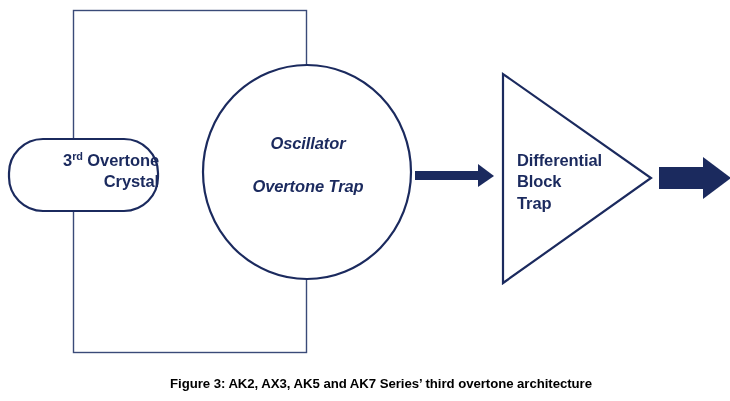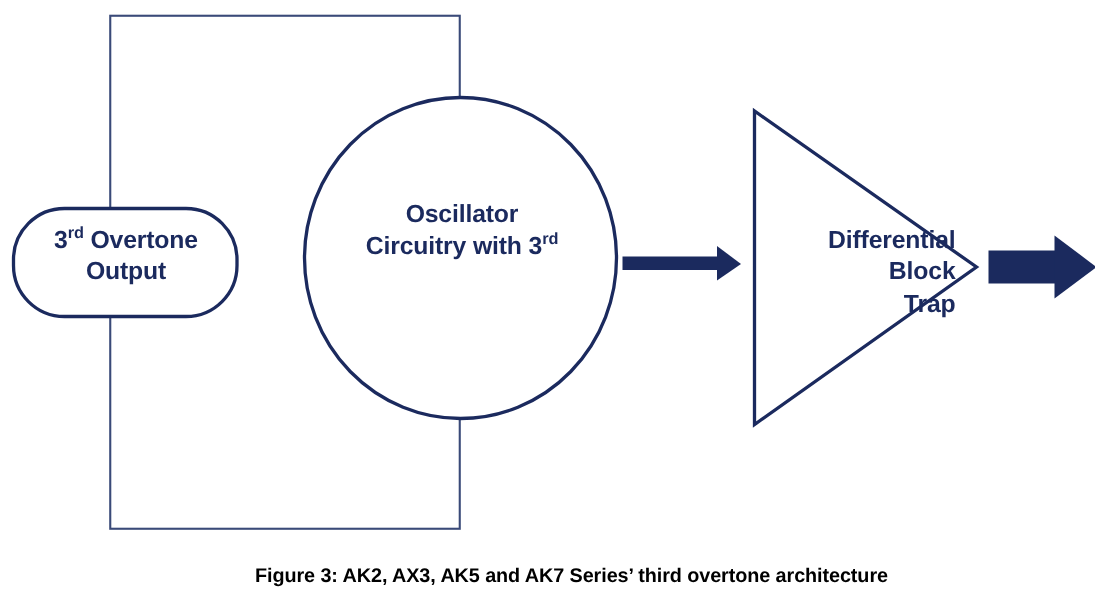--- a/index.html
+++ b/index.html
@@ -29,35 +29,36 @@
     color: #1b2a5e;
     font-family: "Liberation Sans", sans-serif;
     font-weight: bold;
     line-height: 1.30;
     letter-spacing: -0.1px;
   }
   #crystal-label {
     left: 9px;
     top: 150px;
     width: 150px;
-    text-align: center;
+    text-align: right;
     font-size: 16.5px;
   }
   #oscillator-label {
     left: 212px;
     top: 133px;
     width: 192px;
     text-align: center;
     font-size: 16.5px;
+    font-style: italic;
   }
   #diffblock-label {
     left: 517px;
     top: 150px;
     width: 120px;
-    text-align: right;
+    text-align: left;
     font-size: 16.5px;
   }
   .sup {
     font-size: 0.66em;
     vertical-align: super;
     line-height: 0;
   }
   #figure-caption {
     position: absolute;
     left: 0;
@@ -95,26 +96,27 @@
 
     <g>
       <rect x="659" y="167" width="47" height="22" fill="#1b2a5e"></rect>
       <polygon points="703,157 703,199 731,178" fill="#1b2a5e"></polygon>
     </g>
 
   </svg>
 
   <div class="blk-text" id="crystal-label">
     <span><span>3</span><span class="sup">rd</span><span> Overtone</span></span><br>
-    <span>Output</span>
+    <span>Crystal</span>
   </div>
 
   <div class="blk-text" id="oscillator-label">
     <span>Oscillator</span><br>
-    <span><span>Circuitry with 3</span><span class="sup">rd</span></span><br>
+    <br>
+    <span>Overtone Trap</span>
   </div>
 
   <div class="blk-text" id="diffblock-label">
     <span>Differential</span><br>
     <span>Block</span><br>
     <span>Trap</span>
   </div>
 
   <div id="figure-caption">Figure 3: AK2, AX3, AK5 and AK7 Series’ third overtone architecture</div>
 

